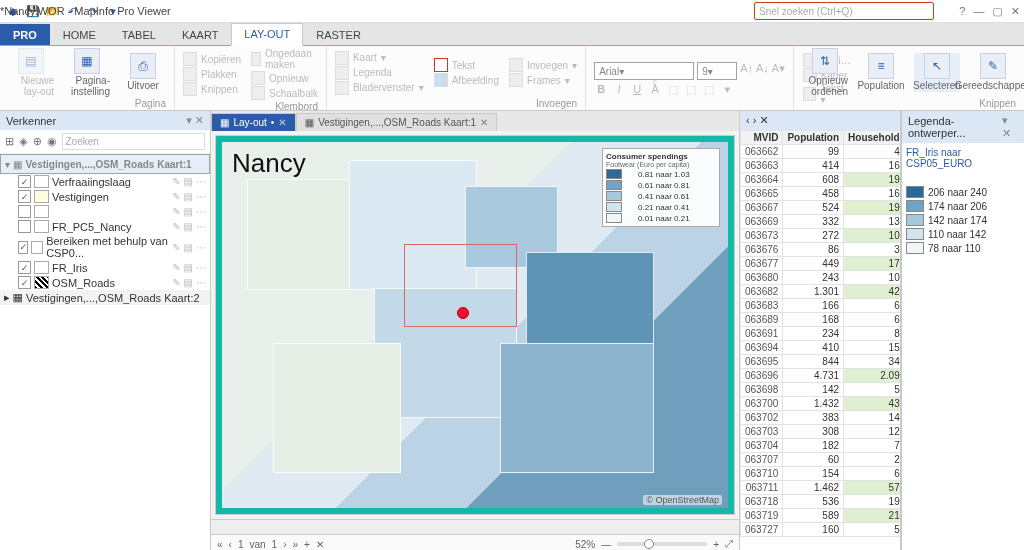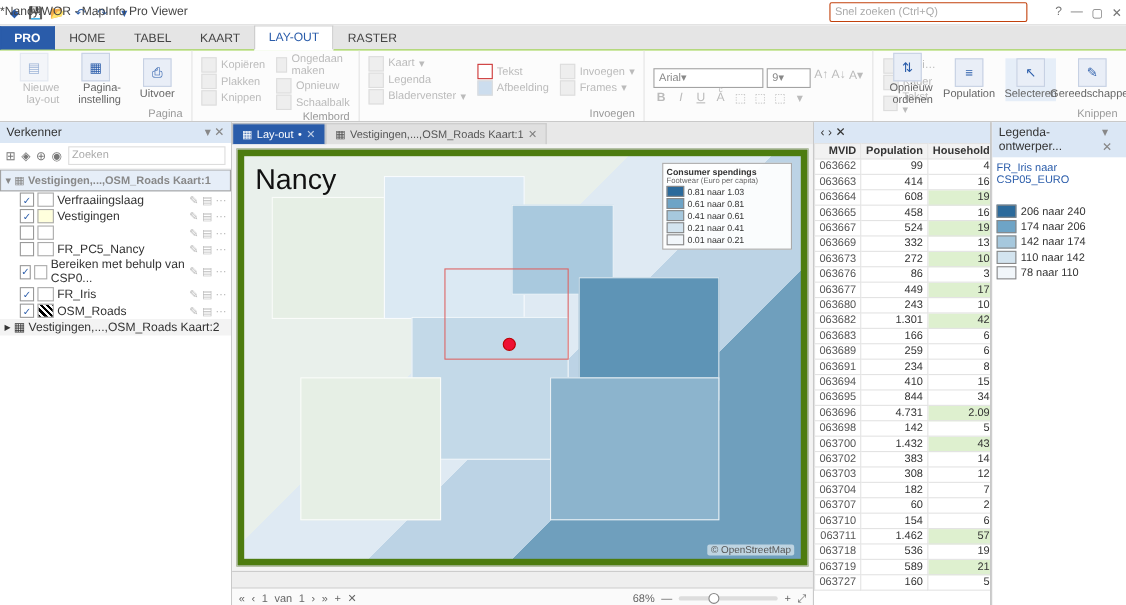--- a/index.html
+++ b/index.html
@@ -38,27 +38,27 @@
   .tnode{display:flex;align-items:center;padding:1px 4px;gap:3px}
   .tnode.sel{background:#e6eef8}
   .tnode .cb{width:11px;height:11px;border:1px solid #999;display:inline-flex;align-items:center;justify-content:center;font-size:9px;color:#2a5caa;background:#fff}
   .tnode .sw{width:13px;height:11px;border:1px solid #aaa;background:#fff;display:inline-block}
   .tnode .rl{margin-left:auto;display:flex;gap:3px;color:#bbb;font-size:10px}
   .center{flex:1;display:flex;flex-direction:column;background:#f3f3f3}
   .doctabs{height:20px;background:#e8e8e8;display:flex;align-items:flex-end}
   .dtab{padding:3px 8px;font-size:10px;display:flex;align-items:center;gap:4px;background:#e0e0e0;color:#555;border:1px solid #c9c9c9;border-bottom:none}
   .dtab.active{background:#2a5caa;color:#fff}
   .dtab .cx{color:inherit;opacity:.7}
-  .maparea{flex:1;position:relative;margin:4px;background:#4d7c0f;border:1px solid #ccc}
+  .maparea{flex:1;position:relative;margin:4px;background:#14b8a6;border:1px solid #ccc}
   .map{position:absolute;inset:6px;background:linear-gradient(135deg,#e9f0eb 0 40%,#dfeaf3 40% 55%,#bcd3e5 55% 70%,#6f9fbd 70% 100%);overflow:hidden}
   .map .title{position:absolute;top:6px;left:10px;font-size:26px;font-weight:400;color:#111}
   .map .attr{position:absolute;bottom:3px;right:6px;font-size:9px;background:rgba(255,255,255,.55);padding:0 3px;border-radius:2px;color:#555}
   .map .legend{position:absolute;top:6px;right:8px;width:110px;background:rgba(255,255,255,.92);border:1px solid #aaa;font-size:8px;padding:3px}
   .map .legend .t{font-size:8px;font-weight:600}
-  .map .legend .row{display:flex;align-items:center;gap:3px;margin-top:1px}
+  .map .legend .row{display:flex;align-items:center;gap:16px;margin-top:1px}
   .map .legend .sw{width:14px;height:8px;border:1px solid #888}
   .dot{position:absolute;width:10px;height:10px;border-radius:50%;background:#e13;left:235px;top:165px;border:1px solid #b00}
   .poly{position:absolute;border:1px solid rgba(255,255,255,.8)}
   .scrolls{height:14px;background:#eee;border-top:1px solid #ccc}
   .pager{height:18px;background:#fafafa;border-top:1px solid #ccc;display:flex;align-items:center;padding:0 6px;color:#666;font-size:10px;gap:6px}
   .pager .spacer{flex:1}
   .slider{width:90px;height:4px;background:#ddd;border-radius:2px;position:relative}
   .slider .th{position:absolute;width:8px;height:8px;background:#fff;border:1px solid #888;border-radius:50%;top:-3px;left:30%}
   .datapanel{width:160px;border-left:1px solid #c9c9c9;border-right:1px solid #c9c9c9;display:flex;flex-direction:column;background:#fff}
   .grid{flex:1;overflow:hidden;font-size:10px}
@@ -408,21 +408,21 @@
       <span>«</span>
       <span>‹</span>
       <span>1</span>
       <span>van</span>
       <span>1</span>
       <span>›</span>
       <span>»</span>
       <span>+</span>
       <span>✕</span>
       <div class="spacer"></div>
-      <span>68%</span>
+      <span>52%</span>
       <span>—</span>
       <div class="slider">
           <div class="th"></div>
         </div>
       <span>+</span>
       <span>⤢</span>
     </div>
   </div>
 
   <div class="datapanel">
@@ -492,21 +492,21 @@
               <td>1.301</td>
               <td>427</td>
             </tr>
             <tr>
               <td>063683</td>
               <td>166</td>
               <td>67</td>
             </tr>
             <tr>
               <td>063689</td>
-              <td>259</td>
+              <td>168</td>
               <td>67</td>
             </tr>
             <tr>
               <td>063691</td>
               <td>234</td>
               <td>84</td>
             </tr>
             <tr>
               <td>063694</td>
               <td>410</td>

